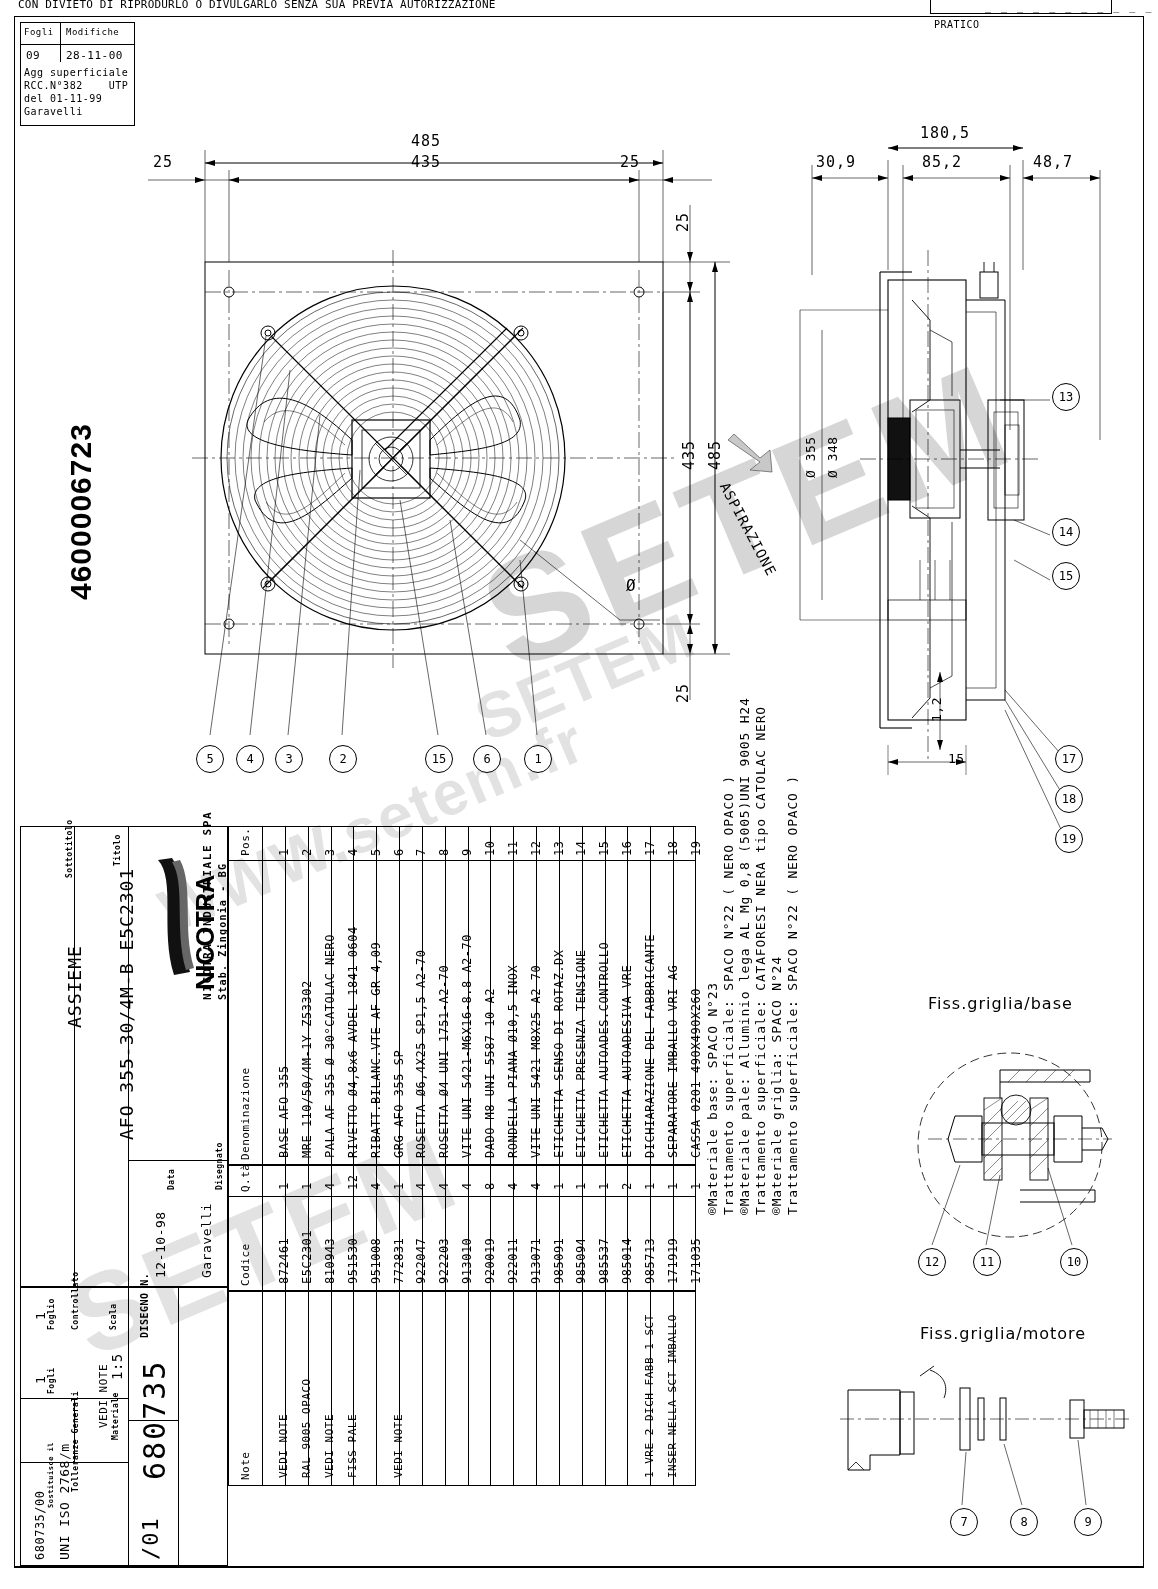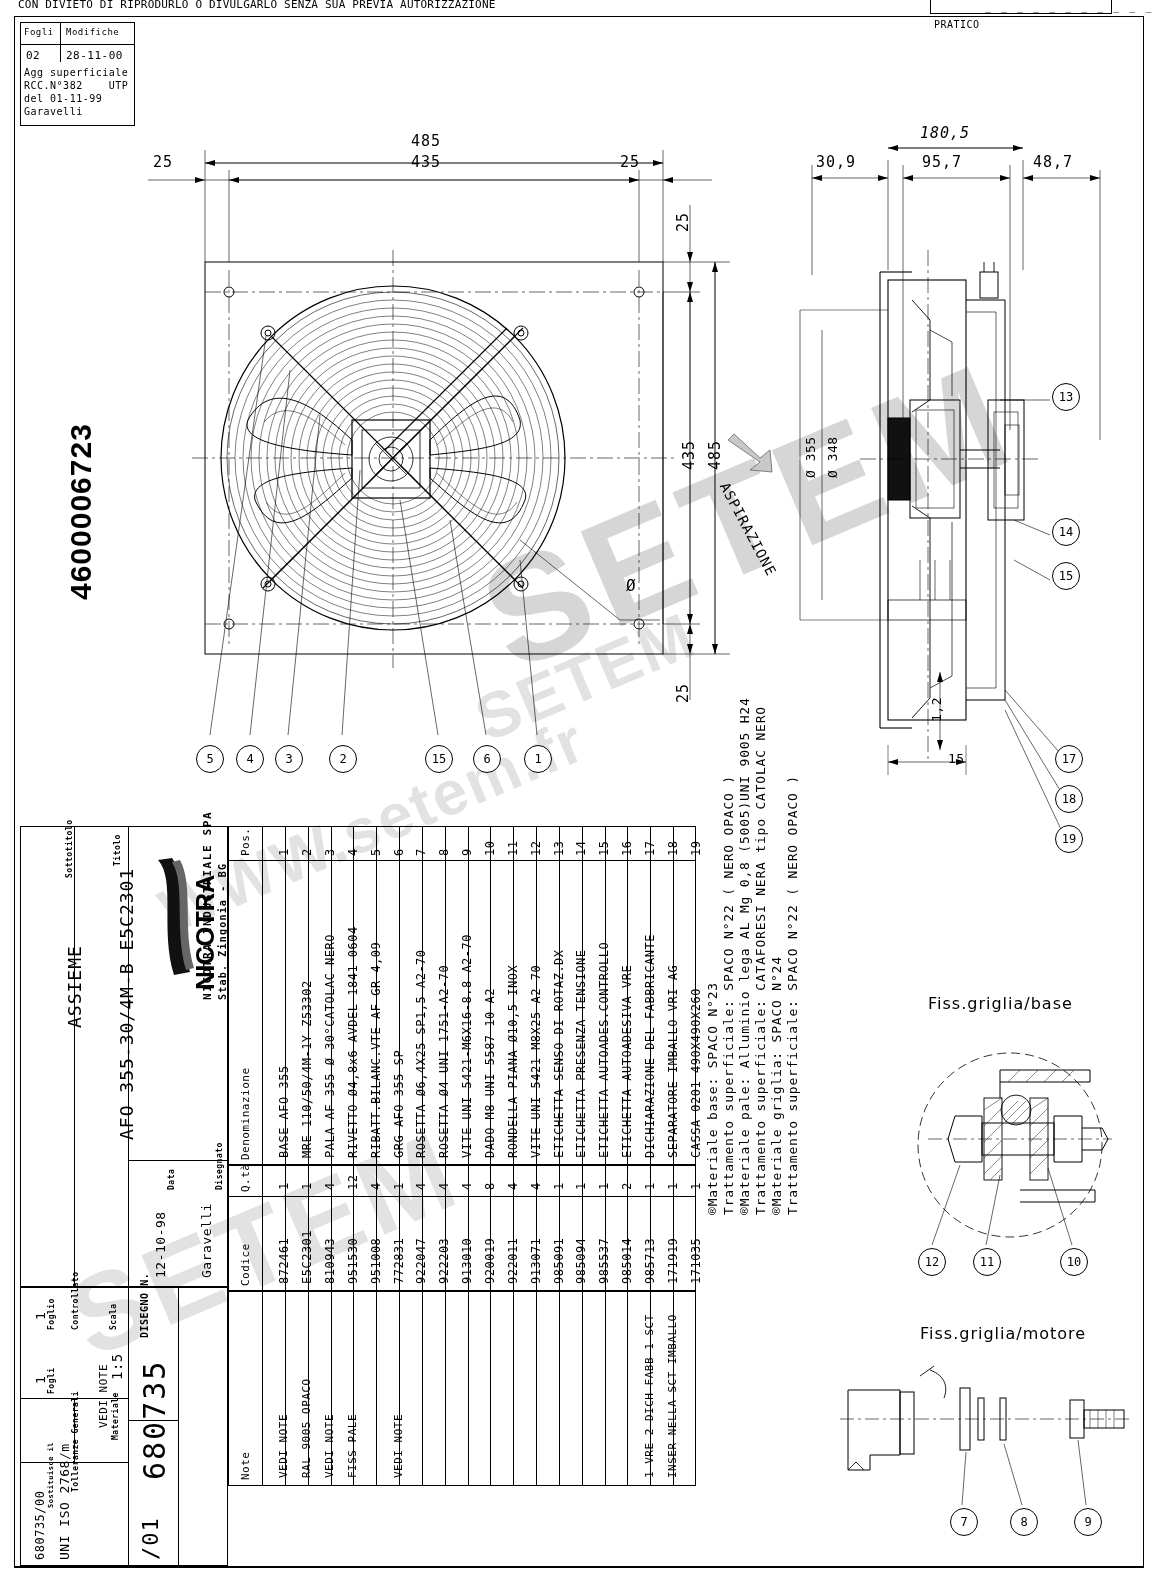--- a/index.html
+++ b/index.html
@@ -45,21 +45,21 @@
   <div class="box" style="left:930px;top:-14px;width:182px;height:28px;border-top:none;"></div>
 
   <div class="t f10" style="left:934px;top:20px;">PRATICO</div>
   <div class="t f10" style="left:985px;top:2px;letter-spacing:2px;">_ _ _ _ _ _ _ _ _ _ _ _</div>
 
   <div class="box" style="left:20px;top:22px;width:115px;height:104px;"></div>
   <div class="ln h" style="left:20px;top:44px;width:115px;"></div>
   <div class="ln v" style="left:60px;top:22px;height:40px;"></div>
   <div class="t f9" style="left:24px;top:28px;">Fogli</div>
   <div class="t f9" style="left:66px;top:28px;">Modifiche</div>
-  <div class="t f11" style="left:26px;top:50px;">02</div>
+  <div class="t f11" style="left:26px;top:50px;">09</div>
   <div class="t f11" style="left:66px;top:50px;">28-11-00</div>
   <div class="t f10" style="left:24px;top:68px;">Agg superficiale</div>
   <div class="t f10" style="left:24px;top:81px;">RCC.N°382    UTP</div>
   <div class="t f10" style="left:24px;top:94px;">del 01-11-99</div>
   <div class="t f10" style="left:24px;top:107px;">Garavelli</div>
 
   <div class="t rot90" style="left:66px;top:600px;font-size:30px;font-weight:bold;letter-spacing:1px;
               font-family:'Liberation Sans',sans-serif;">4600006723</div>
 
   <svg width="1158" height="1589">
@@ -300,23 +300,23 @@
       <polygon points="1010,178 1000,175 1000,181"></polygon>
       <polygon points="1023,178 1033,175 1033,181"></polygon>
       <polygon points="1100,178 1090,175 1090,181"></polygon>
       <polygon points="940,672 937,682 943,682"></polygon>
       <polygon points="940,750 937,740 943,740"></polygon>
       <polygon points="888,762 898,759 898,765"></polygon>
       <polygon points="966,762 956,759 956,765"></polygon>
     </g>
   </svg>
 
-  <div class="t dimtxt" style="left:920px;top:126px;font-style:italic;">180,5</div>
+  <div class="t dimtxt" style="left:920px;top:126px;">180,5</div>
   <div class="t dimtxt" style="left:816px;top:155px;">30,9</div>
-  <div class="t dimtxt" style="left:922px;top:155px;">95,7</div>
+  <div class="t dimtxt" style="left:922px;top:155px;">85,2</div>
   <div class="t dimtxt" style="left:1033px;top:155px;">48,7</div>
   <div class="t f13 rot90" style="left:826px;top:478px;">Ø 348</div>
   <div class="t f13 rot90" style="left:804px;top:478px;">Ø 355</div>
   <div class="t f13 rot90" style="left:930px;top:722px;">1,2</div>
   <div class="t f13" style="left:948px;top:752px;">15</div>
 
   <div class="bal" style="left:1052px;top:383px;">13</div>
   <div class="bal" style="left:1052px;top:518px;">14</div>
   <div class="bal" style="left:1052px;top:562px;">15</div>
   <div class="bal" style="left:1055px;top:745px;">17</div>

